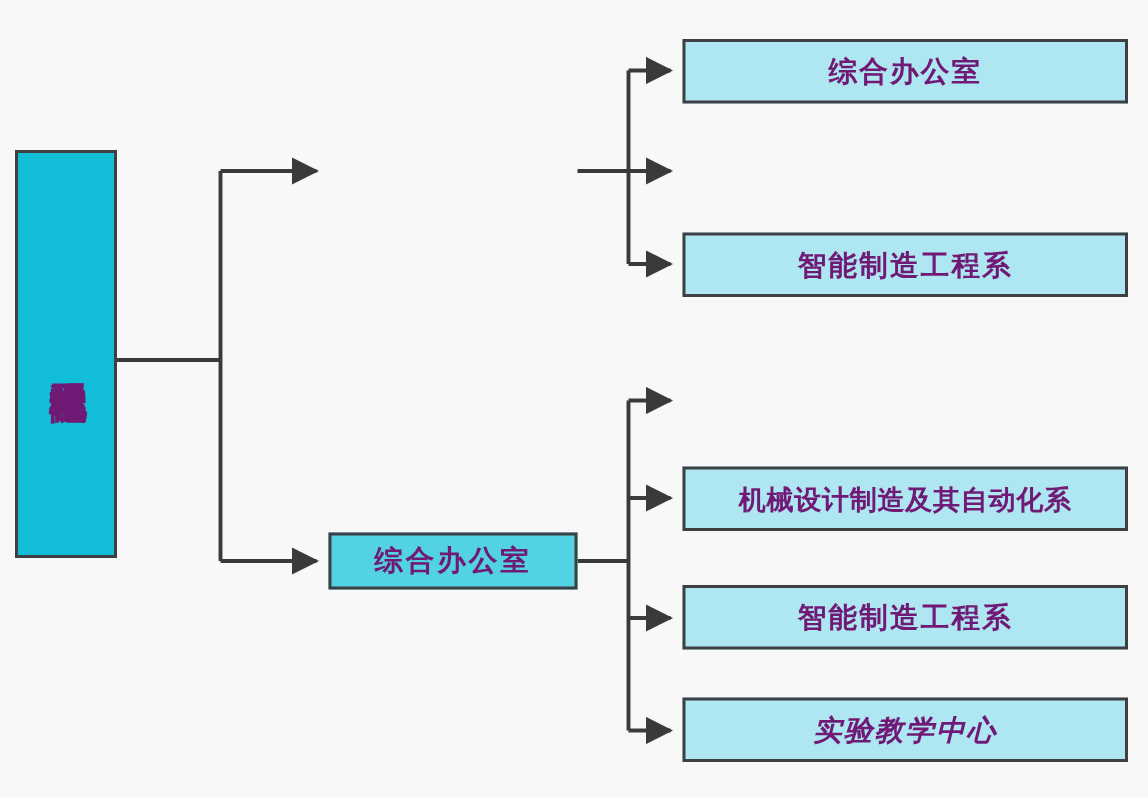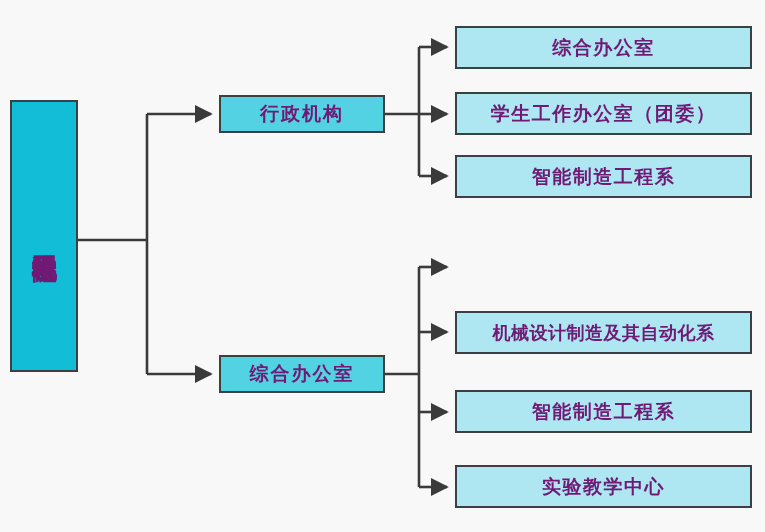--- a/index.html
+++ b/index.html
@@ -67,21 +67,21 @@
     height: 43px;
     font-size: 19px;
     letter-spacing: 1.5px;
   }
   .leaf-a1 { top: 26px; }
   .leaf-a2 { top: 92px; }
   .leaf-a3 { top: 155px; }
   .leaf-t1 { top: 245px; }
   .leaf-t2 { top: 311px; }
   .leaf-t3 { top: 390px; }
-  .leaf-t4 { top: 465px; }
+  .leaf-t4 { top: 465px; font-style: italic; }
   .leaf-wide { font-size: 18px; letter-spacing: 0.5px; }
 </style>
 </head>
 <body>
 
 <div id="chart">
 
   <svg id="wires" viewBox="0 0 765 532" width="765" height="532" aria-hidden="true">
     <defs>
       <marker id="arrow" viewBox="0 0 10 10" refX="9" refY="5" markerWidth="7" markerHeight="7" orient="auto-start-reverse">
@@ -108,25 +108,23 @@
       <path d="M 419 267 L 419 487"></path>
       <path d="M 419 267 L 447 267" marker-end="url(#arrow)"></path>
       <path d="M 419 332 L 447 332" marker-end="url(#arrow)"></path>
       <path d="M 419 412 L 447 412" marker-end="url(#arrow)"></path>
       <path d="M 419 487 L 447 487" marker-end="url(#arrow)"></path>
     </g>
   </svg>
 
   <div class="node node-root">机械电子工程学院</div>
 
-  <div class="node node-branch admin">行政机构</div>
 
   <div class="node node-branch teach">综合办公室</div>
 
   <div class="node node-leaf leaf-a1">综合办公室</div>
-  <div class="node node-leaf leaf-a2">学生工作办公室（团委）</div>
   <div class="node node-leaf leaf-a3">智能制造工程系</div>
 
   <div class="node node-leaf leaf-t2 leaf-wide">机械设计制造及其自动化系</div>
   <div class="node node-leaf leaf-t3">智能制造工程系</div>
   <div class="node node-leaf leaf-t4">实验教学中心</div>
 
 </div>
 
 </body></html>

